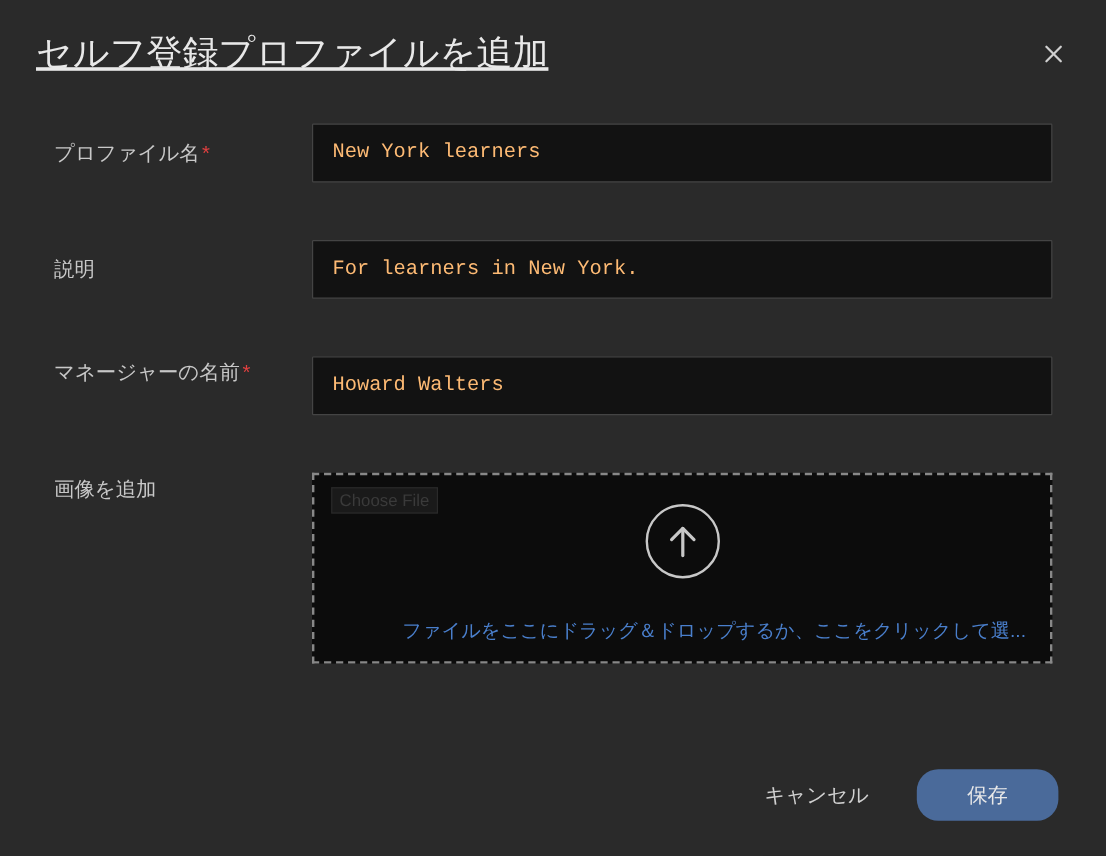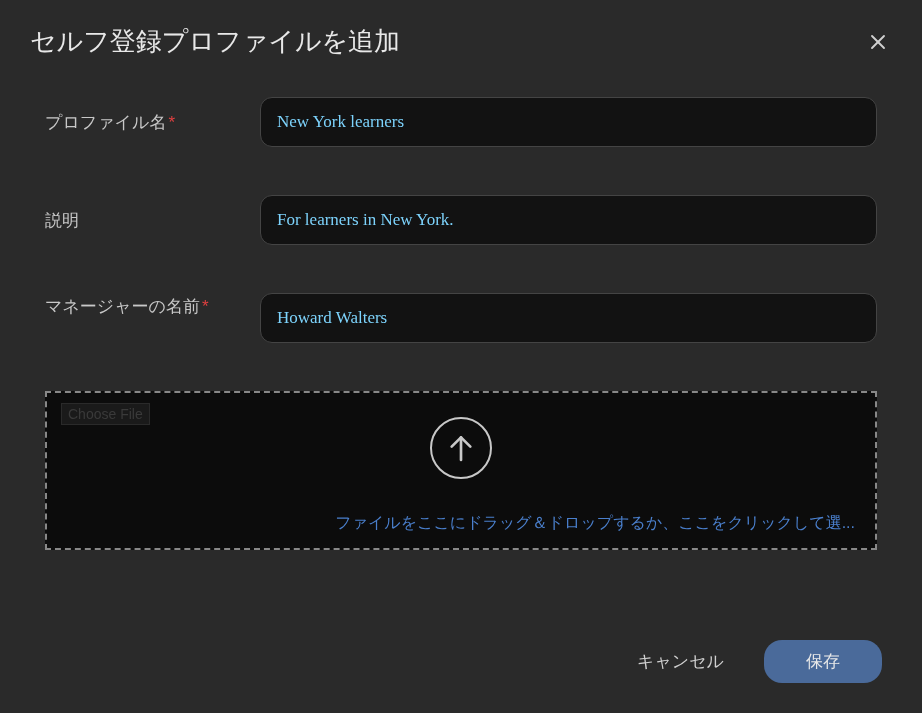--- a/index.html
+++ b/index.html
@@ -22,23 +22,24 @@
     display: flex;
     flex-direction: column;
   }
   .dialog-header {
     display: flex;
     justify-content: space-between;
     align-items: center;
     padding: 24px 30px 28px 30px;
   }
   .dialog-title {
-    font-size: 26px;
+    font-size: 30px;
     font-weight: 400;
     color: #e8e8e8;
+    text-decoration: underline;
   }
   .close-btn {
     background: none;
     border: none;
     cursor: pointer;
     width: 28px;
     height: 28px;
     display: flex;
     align-items: center;
     justify-content: center;
@@ -71,26 +72,26 @@
     padding-top: 0;
   }
   .required {
     color: #e04040;
     margin-left: 2px;
   }
   .form-input {
     flex: 1;
     background: #121212;
     border: 1px solid #444;
-    border-radius: 12px;
+    border-radius: 1px;
     padding: 14px 16px;
     font-size: 17px;
-    color: #7dd3fc;
+    color: #fdba74;
     outline: none;
-    font-family: Liberation Serif, serif;
+    font-family: Liberation Mono, monospace;
   }
   .dropzone-container {
     flex: 1;
   }
   .dropzone {
     border: 2px dashed #888;
     background: #0c0c0c;
     display: flex;
     flex-direction: column;
     align-items: center;
@@ -192,20 +193,21 @@
     </div>
 
     <div class="form-row">
       <label class="form-label">
         <span>マネージャーの名前</span><span class="required">*</span>
       </label>
       <input type="text" class="form-input" value="Howard Walters" style="">
     </div>
 
     <div class="form-row">
+      <label class="form-label">画像を追加</label>
       <div class="dropzone-container">
         <div class="dropzone">
           <div class="choose-file">Choose File</div>
           <div class="upload-icon-circle">
             <svg viewBox="0 0 24 24" fill="none" stroke="currentColor" stroke-width="2" stroke-linecap="round" stroke-linejoin="round">
               <line x1="12" y1="21" x2="12" y2="4"></line>
               <polyline points="5 11 12 4 19 11"></polyline>
             </svg>
           </div>
           <div class="dropzone-text">ファイルをここにドラッグ＆ドロップするか、ここをクリックして選...</div>

